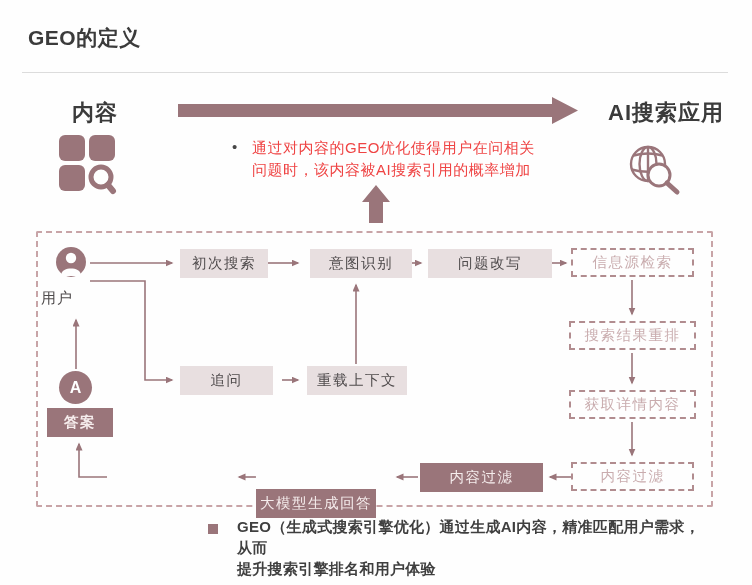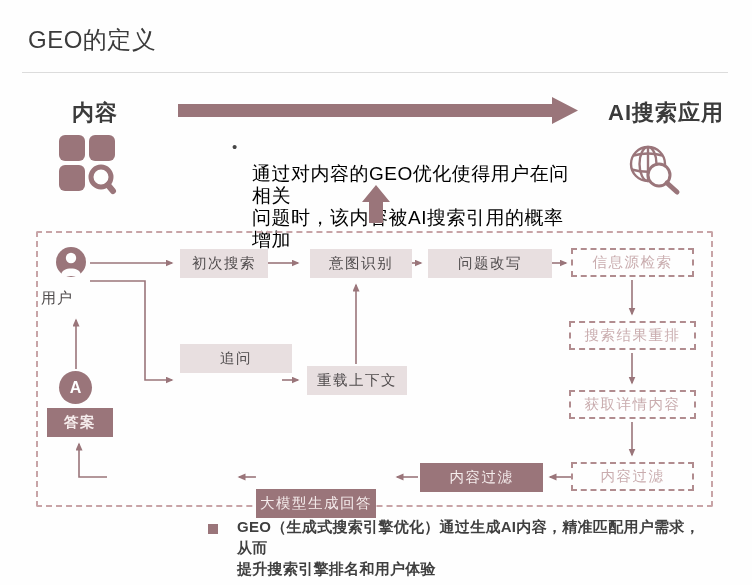--- a/index.html
+++ b/index.html
@@ -3,24 +3,24 @@
 <meta charset="utf-8">
 <style>
   :root{
     --accent:#9a757a; --box-light-bg:#e8dfe0; --box-light-text:#4f4b4c;
     --box-dark-bg:#9a757a; --box-dark-text:#f5ecec; --dashed-border:#b18c8f;
     --dashed-text:#c9acae; --frame-border:#c8a4a7; --title-text:#3b3b3b; --divider:#dcdcdc;
   }
   html,body{margin:0;padding:0;}
   body{font-family:"Liberation Sans","DejaVu Sans",sans-serif;background:#fefefe;}
   .stage{position:relative;width:752px;height:585px;background:#fefefe;overflow:hidden;}
-  .page-title{position:absolute;left:28px;top:24px;font-size:24px;font-weight:normal;color:var(--title-text);letter-spacing:.5px;}
+  .page-title{position:absolute;left:28px;top:24px;font-size:21px;font-weight:bold;color:var(--title-text);letter-spacing:.5px;}
   .divider{position:absolute;left:22px;top:72px;width:706px;height:1px;background:var(--divider);}
   .side-label{position:absolute;font-size:22px;font-weight:bold;color:var(--title-text);letter-spacing:1px;}
-  .note{position:absolute;font-size:19px;color:#000000;line-height:22px;letter-spacing:.5px;margin-top:26px;}
+  .note{position:absolute;font-size:15px;color:#ef4444;line-height:22px;letter-spacing:.5px;}
   .note-bullet{position:absolute;font-size:15px;color:#474747;}
   .overlay{position:absolute;left:0;top:0;width:752px;height:585px;}
   .frame{position:absolute;left:36px;top:231px;width:673px;height:272px;border:2px dashed var(--frame-border);border-radius:2px;}
   .box{position:absolute;height:29px;display:flex;align-items:center;justify-content:center;font-size:14.5px;letter-spacing:1.5px;white-space:nowrap;}
   .box.light{background:var(--box-light-bg);color:var(--box-light-text);}
   .box.dark{background:var(--box-dark-bg);color:var(--box-dark-text);}
   .box.dashed{height:25px;border:2px dashed var(--dashed-border);color:var(--dashed-text);background:#fefefe;}
   .circle{position:absolute;border-radius:50%;background:var(--accent);display:flex;align-items:center;justify-content:center;}
   .a-circle{left:59px;top:371px;width:33px;height:33px;color:#fff;font-weight:bold;font-size:16px;}
   .user-label{position:absolute;left:41px;top:289px;width:60px;text-align:left;font-size:15px;color:#4f4b4c;letter-spacing:1px;}
@@ -108,21 +108,21 @@
 
   <div class="box light" style="left:180px;top:249px;width:88px;">初次搜索</div>
   <div class="box light" style="left:310px;top:249px;width:102px;">意图识别</div>
   <div class="box light" style="left:428px;top:249px;width:124px;">问题改写</div>
   <div class="box dashed" style="left:571px;top:248px;width:119px;">信息源检索</div>
 
   <div class="box dashed" style="left:569px;top:390px;width:123px;">获取详情内容</div>
   <div class="box dashed" style="left:569px;top:321px;width:123px;">搜索结果重排</div>
   <div class="box dashed" style="left:571px;top:462px;width:119px;">内容过滤</div>
 
-  <div class="box light" style="left:180px;top:344px;width:112px;">追问</div>
+  <div class="box light" style="left:180px;top:366px;width:93px;">追问</div>
   <div class="box light" style="left:307px;top:366px;width:100px;">重载上下文</div>
 
   <div class="box dark" style="left:256px;top:489px;width:120px;">大模型生成回答</div>
   <div class="box dark" style="left:420px;top:463px;width:123px;">内容过滤</div>
 
   <div class="footer-bullet"></div>
   <div class="footer-note">
     <div>GEO（生成式搜索引擎优化）通过生成AI内容，精准匹配用户需求，从而</div>
     <div>提升搜索引擎排名和用户体验</div>
   </div>

